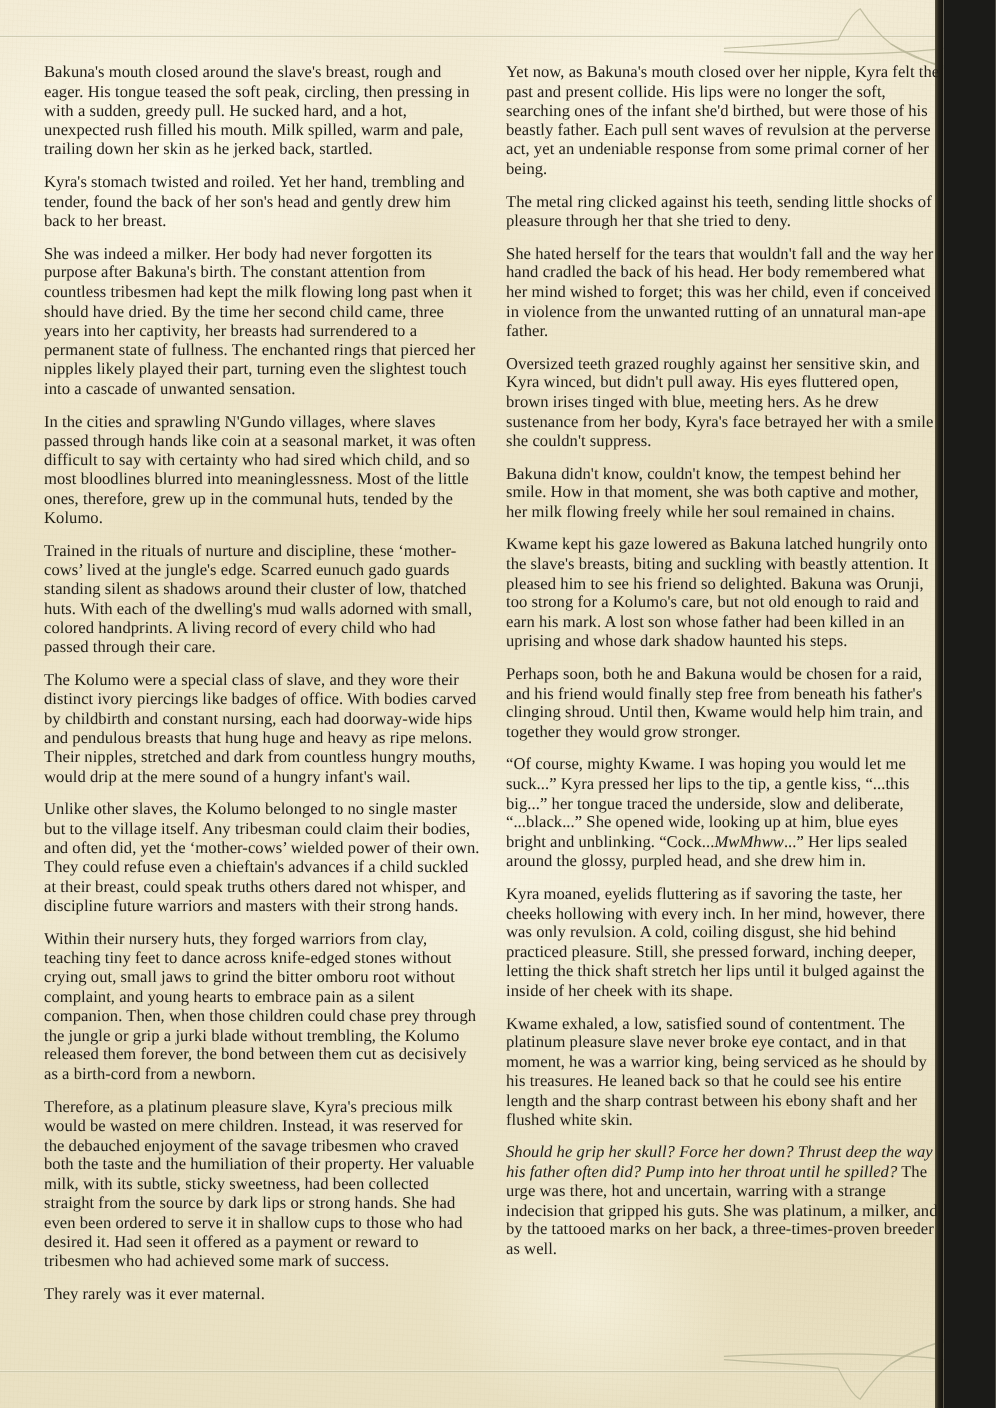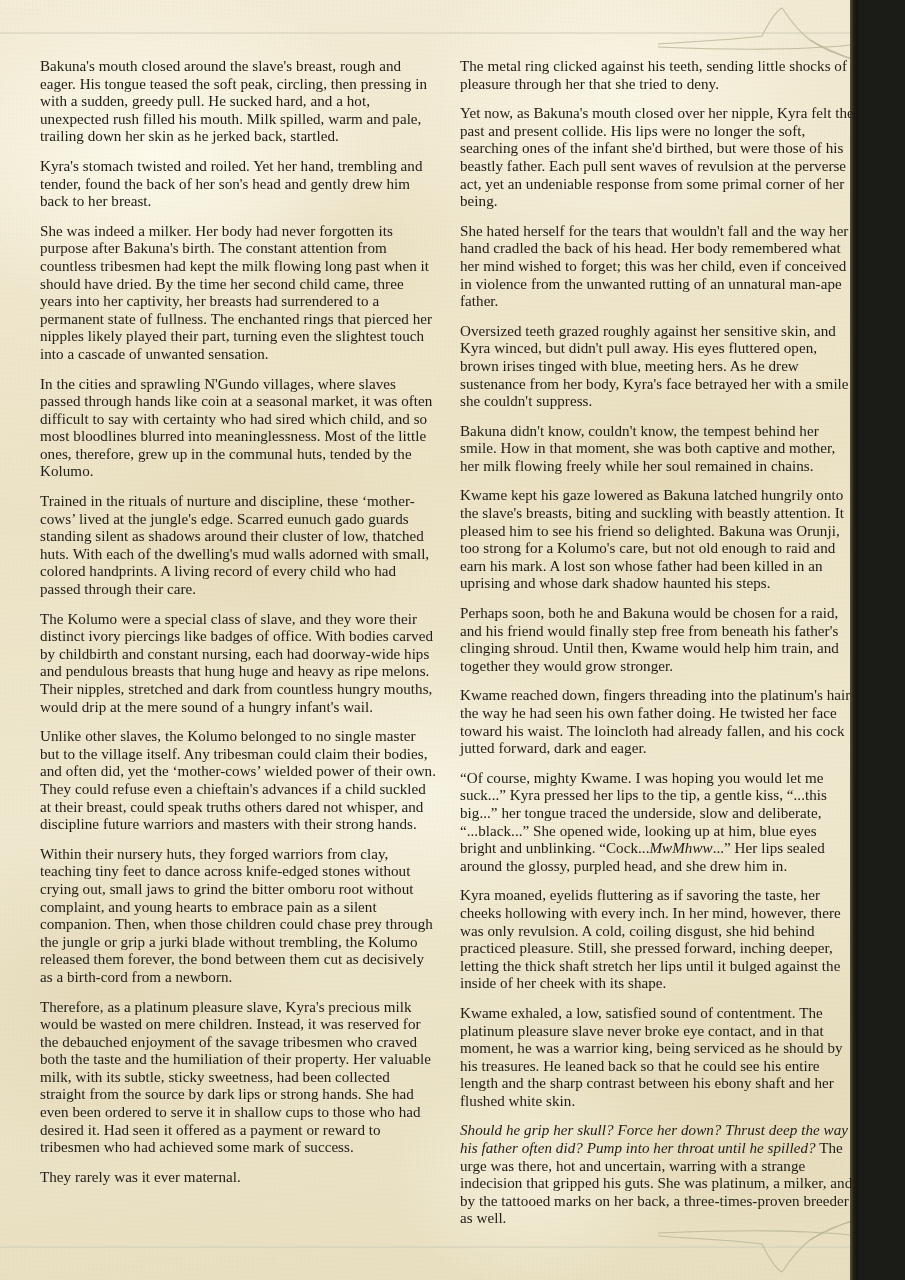--- a/index.html
+++ b/index.html
@@ -127,28 +127,27 @@
       <p>In the cities and sprawling N'Gundo villages, where slaves passed through hands like coin at a seasonal market, it was often difficult to say with certainty who had sired which child, and so most bloodlines blurred into meaninglessness. Most of the little ones, therefore, grew up in the communal huts, tended by the Kolumo.</p>
       <p>Trained in the rituals of nurture and discipline, these ‘mother-cows’ lived at the jungle's edge. Scarred eunuch gado guards standing silent as shadows around their cluster of low, thatched huts. With each of the dwelling's mud walls adorned with small, colored handprints. A living record of every child who had passed through their care.</p>
       <p>The Kolumo were a special class of slave, and they wore their distinct ivory piercings like badges of office. With bodies carved by childbirth and constant nursing, each had doorway-wide hips and pendulous breasts that hung huge and heavy as ripe melons. Their nipples, stretched and dark from countless hungry mouths, would drip at the mere sound of a hungry infant's wail.</p>
       <p>Unlike other slaves, the Kolumo belonged to no single master but to the village itself. Any tribesman could claim their bodies, and often did, yet the ‘mother-cows’ wielded power of their own. They could refuse even a chieftain's advances if a child suckled at their breast, could speak truths others dared not whisper, and discipline future warriors and masters with their strong hands.</p>
       <p>Within their nursery huts, they forged warriors from clay, teaching tiny feet to dance across knife-edged stones without crying out, small jaws to grind the bitter omboru root without complaint, and young hearts to embrace pain as a silent companion. Then, when those children could chase prey through the jungle or grip a jurki blade without trembling, the Kolumo released them forever, the bond between them cut as decisively as a birth-cord from a newborn.</p>
       <p>Therefore, as a platinum pleasure slave, Kyra's precious milk would be wasted on mere children. Instead, it was reserved for the debauched enjoyment of the savage tribesmen who craved both the taste and the humiliation of their property. Her valuable milk, with its subtle, sticky sweetness, had been collected straight from the source by dark lips or strong hands. She had even been ordered to serve it in shallow cups to those who had desired it. Had seen it offered as a payment or reward to tribesmen who had achieved some mark of success.</p>
       <p>They rarely was it ever maternal.</p>
     </div>
 
     <div class="column">
+      <p>Yet now, as Bakuna's mouth closed over her nipple, Kyra felt the past and present collide. His lips were no longer the soft, searching ones of the infant she'd birthed, but were those of his beastly father. Each pull sent waves of revulsion at the perverse act, yet an undeniable response from some primal corner of her being.</p>
       <p>The metal ring clicked against his teeth, sending little shocks of pleasure through her that she tried to deny.</p>
-      <p>Yet now, as Bakuna's mouth closed over her nipple, Kyra felt the past and present collide. His lips were no longer the soft, searching ones of the infant she'd birthed, but were those of his beastly father. Each pull sent waves of revulsion at the perverse act, yet an undeniable response from some primal corner of her being.</p>
       <p>She hated herself for the tears that wouldn't fall and the way her hand cradled the back of his head. Her body remembered what her mind wished to forget; this was her child, even if conceived in violence from the unwanted rutting of an unnatural man-ape father.</p>
       <p>Oversized teeth grazed roughly against her sensitive skin, and Kyra winced, but didn't pull away. His eyes fluttered open, brown irises tinged with blue, meeting hers. As he drew sustenance from her body, Kyra's face betrayed her with a smile she couldn't suppress.</p>
       <p>Bakuna didn't know, couldn't know, the tempest behind her smile. How in that moment, she was both captive and mother, her milk flowing freely while her soul remained in chains.</p>
       <p>Kwame kept his gaze lowered as Bakuna latched hungrily onto the slave's breasts, biting and suckling with beastly attention. It pleased him to see his friend so delighted. Bakuna was Orunji, too strong for a Kolumo's care, but not old enough to raid and earn his mark. A lost son whose father had been killed in an uprising and whose dark shadow haunted his steps.</p>
       <p>Perhaps soon, both he and Bakuna would be chosen for a raid, and his friend would finally step free from beneath his father's clinging shroud. Until then, Kwame would help him train, and together they would grow stronger.</p>
-      <p>Kwame reached down, fingers threading into the platinum's hair the way he had seen his own father doing. He twisted her face toward his waist. The loincloth had already fallen, and his cock jutted forward, dark and eager.</p>
 
       <p><span>“Of course, mighty Kwame. I was hoping you would let me suck...” Kyra pressed her lips to the tip, a gentle kiss, “...this big...” her tongue traced the underside, slow and deliberate, “...black...” She opened wide, looking up at him, blue eyes bright and unblinking. “Cock...</span><span class="bi">MwMhww</span><span>...” Her lips sealed around the glossy, purpled head, and she drew him in.</span></p>
 
       <p>Kyra moaned, eyelids fluttering as if savoring the taste, her cheeks hollowing with every inch. In her mind, however, there was only revulsion. A cold, coiling disgust, she hid behind practiced pleasure. Still, she pressed forward, inching deeper, letting the thick shaft stretch her lips until it bulged against the inside of her cheek with its shape.</p>
       <p>Kwame exhaled, a low, satisfied sound of contentment. The platinum pleasure slave never broke eye contact, and in that moment, he was a warrior king, being serviced as he should by his treasures. He leaned back so that he could see his entire length and the sharp contrast between his ebony shaft and her flushed white skin.</p>
 
       <p><em>Should he grip her skull? Force her down? Thrust deep the way his father often did? Pump into her throat until he spilled?</em><span> The urge was there, hot and uncertain, warring with a strange indecision that gripped his guts. She was platinum, a milker, and by the tattooed marks on her back, a three-times-proven breeder as well.</span></p>
 
     </div>
 

